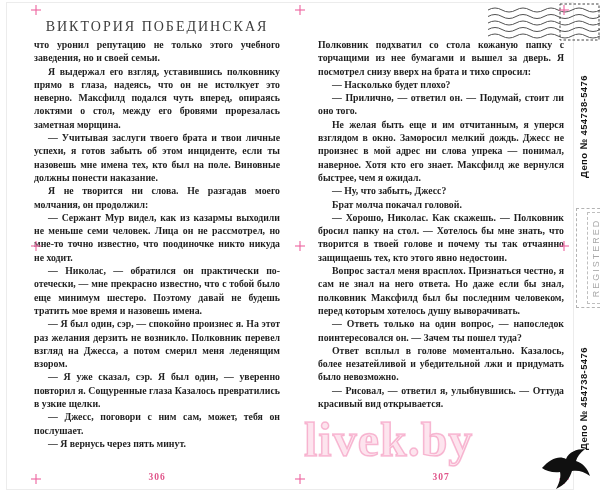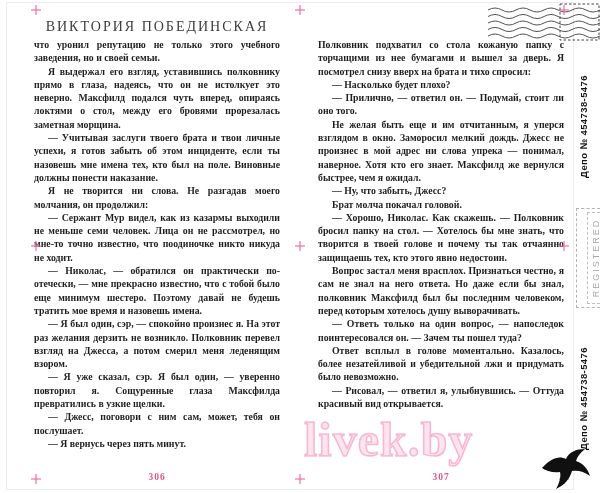--- a/index.html
+++ b/index.html
@@ -96,21 +96,21 @@
   <div class="page left-page">
     <div class="running-head">ВИКТОРИЯ ПОБЕДИНСКАЯ</div>
     <div class="text-block">
       <p class="noindent">что уронил репутацию не только этого учебного заведения, но и своей семьи.</p>
       <p>Я выдержал его взгляд, уставившись полковнику прямо в глаза, надеясь, что он не истолкует это неверно. Максфилд подался чуть вперед, опираясь локтями о стол, между его бровями прорезалась заметная морщина.</p>
       <p>— Учитывая заслуги твоего брата и твои личные успехи, я готов забыть об этом инциденте, если ты назовешь мне имена тех, кто был на поле. Виновные должны понести наказание.</p>
       <p>Я не творится ни слова. Не разгадав моего молчания, он продолжил:</p>
       <p>— Сержант Мур видел, как из казармы выходили не меньше семи человек. Лица он не рассмотрел, но мне-то точно известно, что поодиночке никто никуда не ходит.</p>
       <p>— Николас, — обратился он практически по-отечески, — мне прекрасно известно, что с тобой было еще минимум шестеро. Поэтому давай не будешь тратить мое время и назовешь имена.</p>
       <p>— Я был один, сэр, — спокойно произнес я. На этот раз желания дерзить не возникло. Полковник перевел взгляд на Джесса, а потом смерил меня леденящим взором.</p>
-      <p>— Я уже сказал, сэр. Я был один, — уверенно повторил я. Сощуренные глаза Максфилда превратились в узкие щелки.</p>
+      <p>— Я уже сказал, сэр. Я был один, — уверенно повторил я. Сощуренные глаза Казалось превратились в узкие щелки.</p>
       <p>— Джесс, поговори с ним сам, может, тебя он послушает.</p>
       <p>— Я вернусь через пять минут.</p>
     </div>
     <div class="folio">306</div>
   </div>
 
   <div class="page right-page">
     <div class="text-block">
       <p class="noindent">Полковник подхватил со стола кожаную папку с торчащими из нее бумагами и вышел за дверь. Я посмотрел снизу вверх на брата и тихо спросил:</p>
       <p>— Насколько будет плохо?</p>

